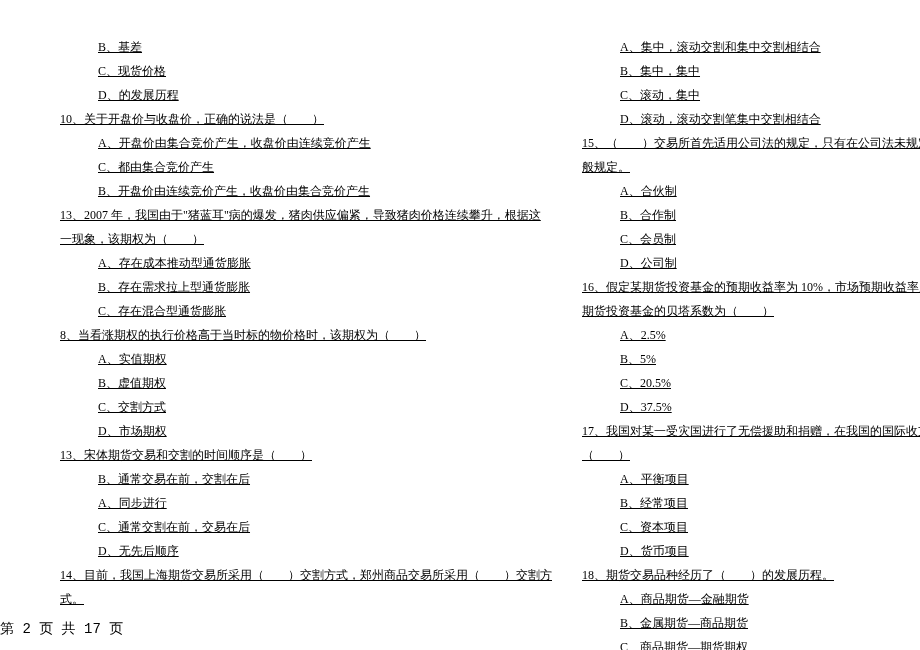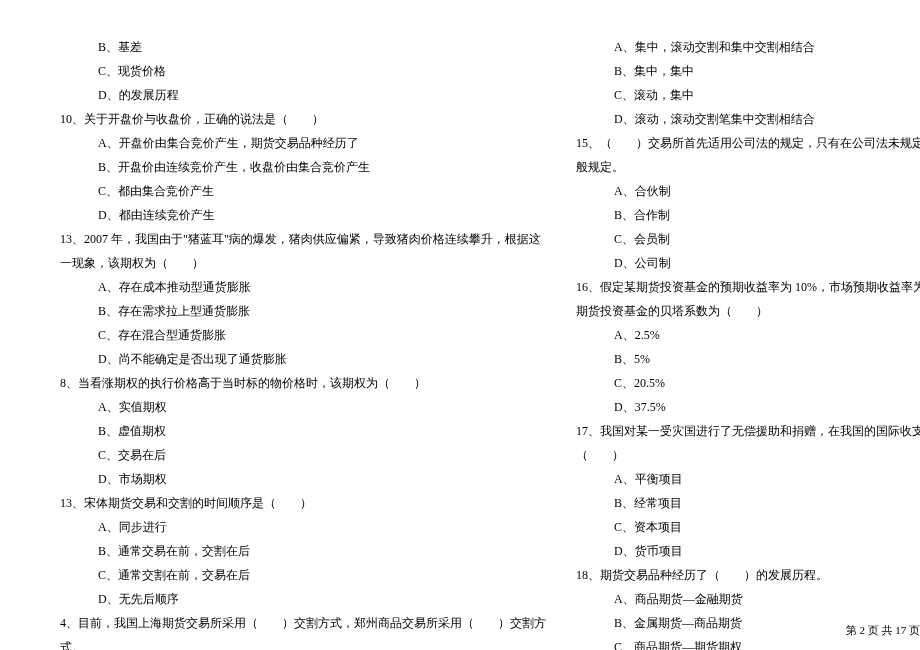--- a/index.html
+++ b/index.html
@@ -17,69 +17,69 @@
       display: flex;
       padding: 35px 60px 15px 60px;
       gap: 30px;
     }
     .column {
       flex: 1;
       line-height: 2;
     }
     .line {
       white-space: nowrap;
+      text-decoration: underline;
     }
     .option {
       padding-left: 38px;
     }
     .question {
       padding-left: 0;
     }
     .continuation {
       padding-left: 0;
     }
     .footer {
       position: absolute;
       bottom: 12px;
       left: 0;
       width: 100%;
-      text-align: right;
-      font-size: 11px;
+      text-align: left;
+      font-size: 14px;
+      font-family: Liberation Mono, monospace;
     }
   </style>
 </head>
 <body>
 
 <div class="page">
   <div class="column">
     <div class="line option">B、基差</div>
     <div class="line option">C、现货价格</div>
     <div class="line option">D、的发展历程</div>
     <div class="line question">10、关于开盘价与收盘价，正确的说法是（　　）</div>
-    <div class="line option">A、开盘价由集合竞价产生，期货交易品种经历了</div>
+    <div class="line option">A、开盘价由集合竞价产生，收盘价由连续竞价产生</div>
+    <div class="line option">C、都由集合竞价产生</div>
     <div class="line option">B、开盘价由连续竞价产生，收盘价由集合竞价产生</div>
-    <div class="line option">C、都由集合竞价产生</div>
-    <div class="line option">D、都由连续竞价产生</div>
     <div class="line question">13、2007 年，我国由于"猪蓝耳"病的爆发，猪肉供应偏紧，导致猪肉价格连续攀升，根据这</div>
     <div class="line continuation">一现象，该期权为（　　）</div>
     <div class="line option">A、存在成本推动型通货膨胀</div>
     <div class="line option">B、存在需求拉上型通货膨胀</div>
     <div class="line option">C、存在混合型通货膨胀</div>
-    <div class="line option">D、尚不能确定是否出现了通货膨胀</div>
     <div class="line question">8、当看涨期权的执行价格高于当时标的物价格时，该期权为（　　）</div>
     <div class="line option">A、实值期权</div>
     <div class="line option">B、虚值期权</div>
-    <div class="line option">C、交易在后</div>
+    <div class="line option">C、交割方式</div>
     <div class="line option">D、市场期权</div>
     <div class="line question">13、宋体期货交易和交割的时间顺序是（　　）</div>
+    <div class="line option">B、通常交易在前，交割在后</div>
     <div class="line option">A、同步进行</div>
-    <div class="line option">B、通常交易在前，交割在后</div>
     <div class="line option">C、通常交割在前，交易在后</div>
     <div class="line option">D、无先后顺序</div>
-    <div class="line question">4、目前，我国上海期货交易所采用（　　）交割方式，郑州商品交易所采用（　　）交割方</div>
+    <div class="line question">14、目前，我国上海期货交易所采用（　　）交割方式，郑州商品交易所采用（　　）交割方</div>
     <div class="line continuation">式。</div>
   </div>
 
   <div class="column">
     <div class="line option">A、集中，滚动交割和集中交割相结合</div>
     <div class="line option">B、集中，集中</div>
     <div class="line option">C、滚动，集中</div>
     <div class="line option">D、滚动，滚动交割笔集中交割相结合</div>
     <div class="line question">15、（　　）交易所首先适用公司法的规定，只有在公司法未规定的情况下，才适用民法的一</div>
     <div class="line continuation">般规定。</div>

